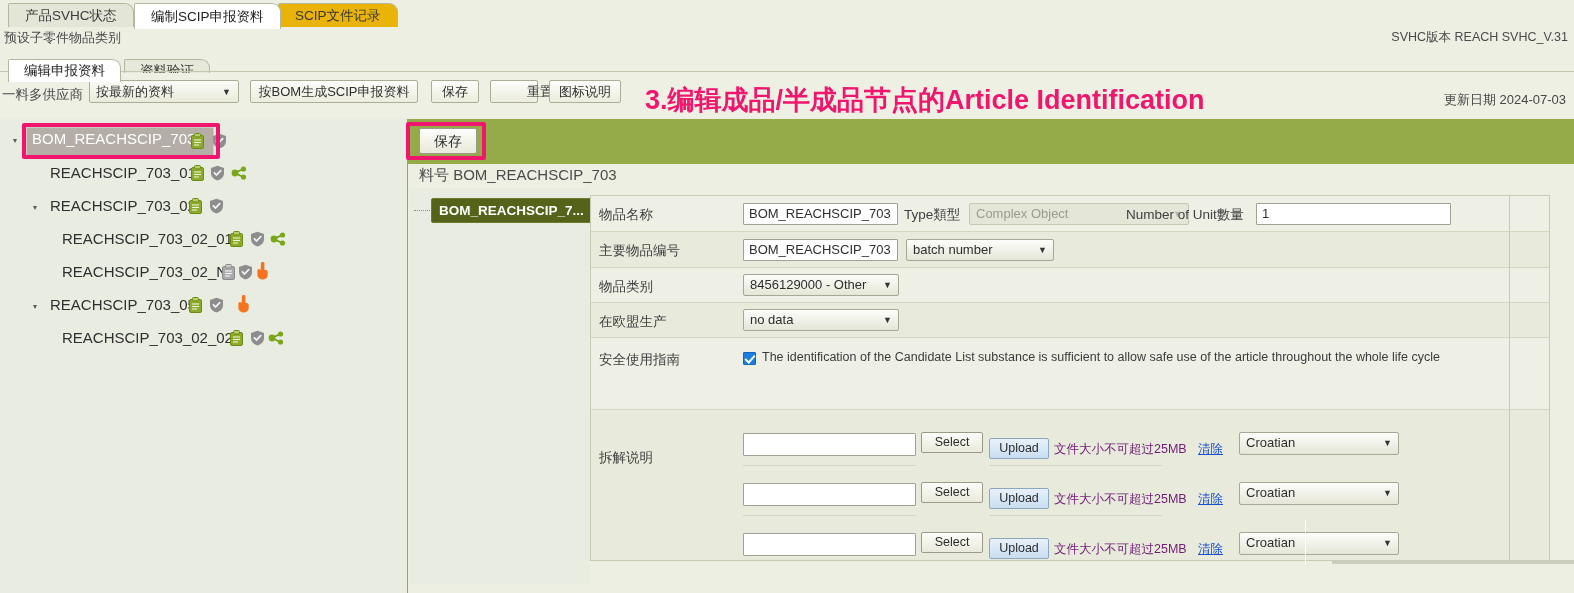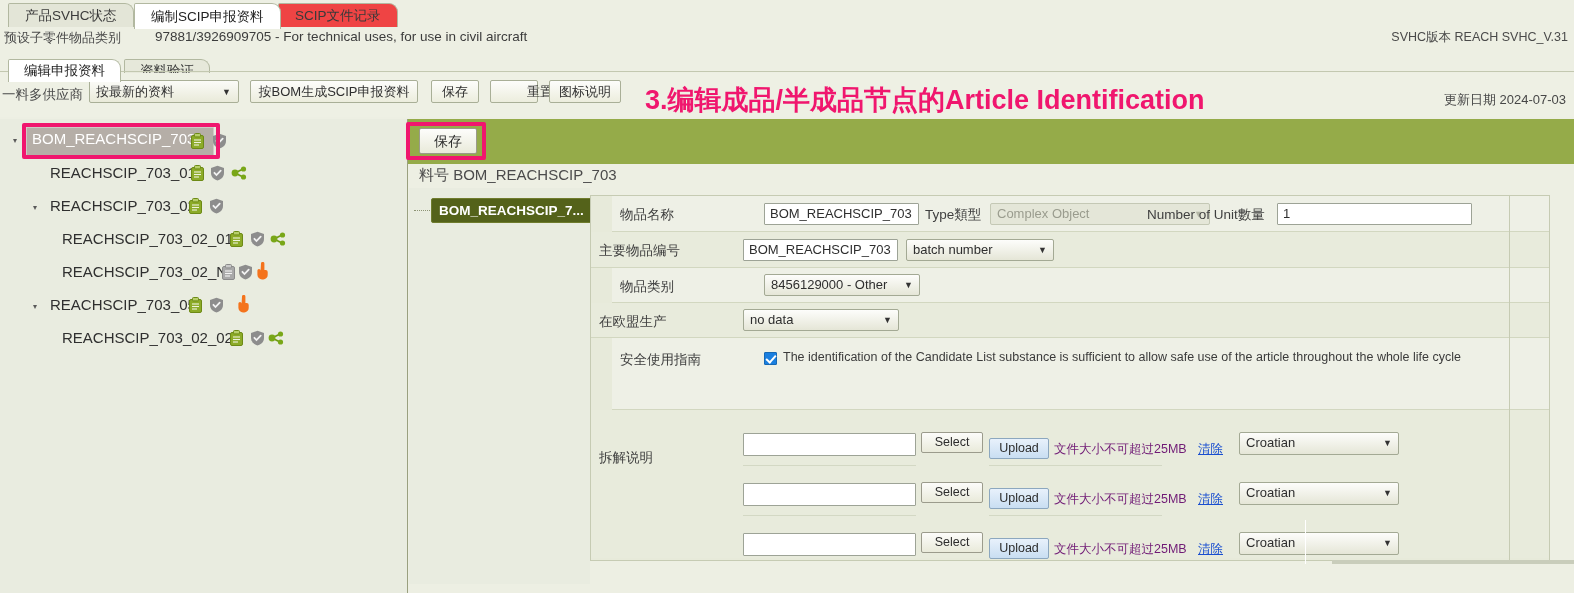--- a/index.html
+++ b/index.html
@@ -17,21 +17,21 @@
     background:#edefe3;border-bottom:1px solid #b9bfa4;}
   .tab{
     position:absolute;top:3px;height:24px;line-height:23px;
     padding:0 16px;font-size:13.5px;color:#3a3a3a;white-space:nowrap;
     background:#e3e5d7;border:1px solid #b2b8a0;border-bottom:none;
     border-radius:2px 9px 0 0;box-sizing:border-box;
   }
   .tab.active{background:#ffffff;border-color:#b2b8a0;color:#222;z-index:3;height:26px;line-height:25px;}
   .tab.t1{left:8px;}
   .tab.t2{left:134px;}
-  .tab.t3{left:278px;background:#ef4444;}
+  .tab.t3{left:278px;background:#eab308;}
 
   
   .presetbar{position:absolute;left:0;top:28px;width:1574px;height:19px;
     background:#edefe3;border-bottom:1px solid #cfd4bd;}
   .presetbar .lbl{position:absolute;left:4px;top:1px;font-size:13px;color:#4a4a4a;}
   .presetbar .val{position:absolute;left:155px;top:1px;font-size:13.5px;color:#3c3c3c;}
   .presetbar .ver{position:absolute;right:6px;top:1px;font-size:12.5px;color:#4a4a4a;}
 
   
   .subtabstrip{position:absolute;left:0;top:47px;width:1574px;height:26px;background:#edefe3;}
@@ -86,21 +86,21 @@
   .midnode{position:absolute;left:22px;top:10px;height:25px;line-height:24px;
     background:#54621a;color:#ffffff;font-weight:bold;font-size:13.5px;
     padding:0 7px;border:1px solid #6f7c2e;border-radius:2px;white-space:nowrap;box-sizing:border-box;}
   .middash{position:absolute;left:5px;top:22px;width:16px;border-top:1px dotted #8d9374;}
 
   
   .formtbl{position:absolute;left:590px;top:195px;width:960px;
     border:1px solid #c6cbb3;border-top:1px solid #c6cbb3;box-sizing:border-box;background:#e7eada;}
   .frow{position:relative;border-bottom:1px solid #d2d7c0;box-sizing:border-box;}
   .frow.odd{background:#e8ebdc;}
-  .frow.even{background:#eef0e6;margin-left:21px;}
+  .frow.even{background:#eef0e6;}
   .fl{position:absolute;left:8px;font-size:13.5px;color:#3f3f3f;white-space:nowrap;}
   .txt{position:absolute;background:#ffffff;border:1px solid #9da396;border-radius:1px;
     font-size:13px;color:#2e2e2e;line-height:20px;padding-left:5px;box-sizing:border-box;}
   .ddl{position:absolute;background:linear-gradient(#fdfdfb,#e5e6d7);border:1px solid #a3a994;
     border-radius:2px;font-size:13px;color:#2e2e2e;line-height:20px;padding-left:6px;box-sizing:border-box;}
   .ddl .car{position:absolute;right:6px;top:0;font-size:9px;color:#333;}
   .ddl.disabled{background:#e4e6d8;color:#9a9c8e;border-color:#c4c8b5;}
   .ddl.disabled .car{color:#b4b7a6;}
   .inlbl{position:absolute;font-size:13.5px;color:#3f3f3f;white-space:nowrap;}
 
@@ -126,21 +126,20 @@
 <div class="app">
 
   <div class="tabstrip">
     <div class="tab t1">产品SVHC状态</div>
     <div class="tab t2 active">编制SCIP申报资料</div>
     <div class="tab t3">SCIP文件记录</div>
   </div>
 
   <div class="presetbar">
     <span class="lbl">预设子零件物品类别</span>
-    <span class="val">97881/3926909705 - For technical uses, for use in civil aircraft</span>
     <span class="ver">SVHC版本 REACH SVHC_V.31</span>
   </div>
 
   <div class="subtabstrip">
     <div class="subtab s1 active">编辑申报资料</div>
     <div class="subtab s2">资料验证</div>
   </div>
   <div class="subtabline"></div>
 
   <div class="toolbar">

